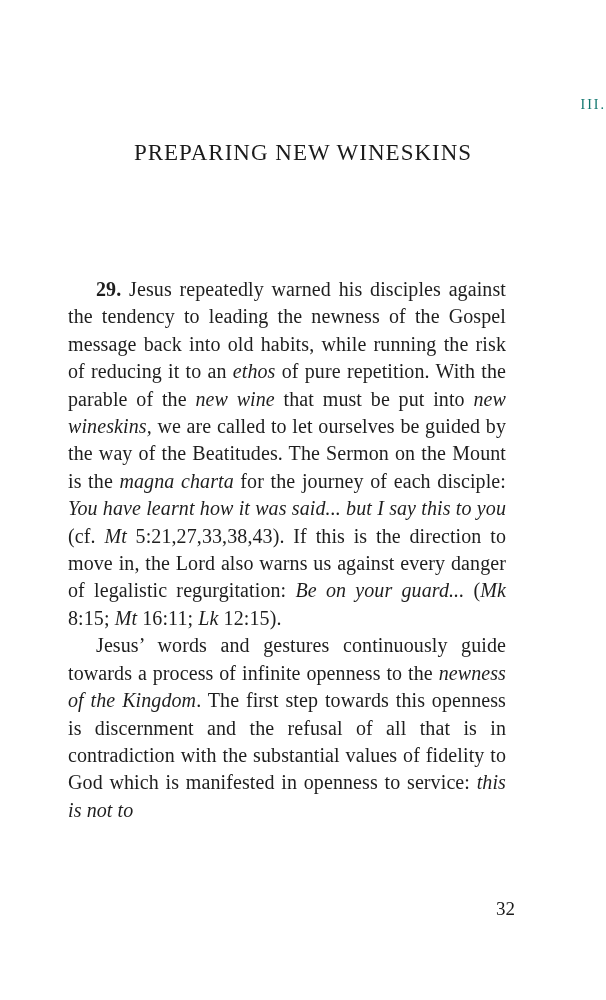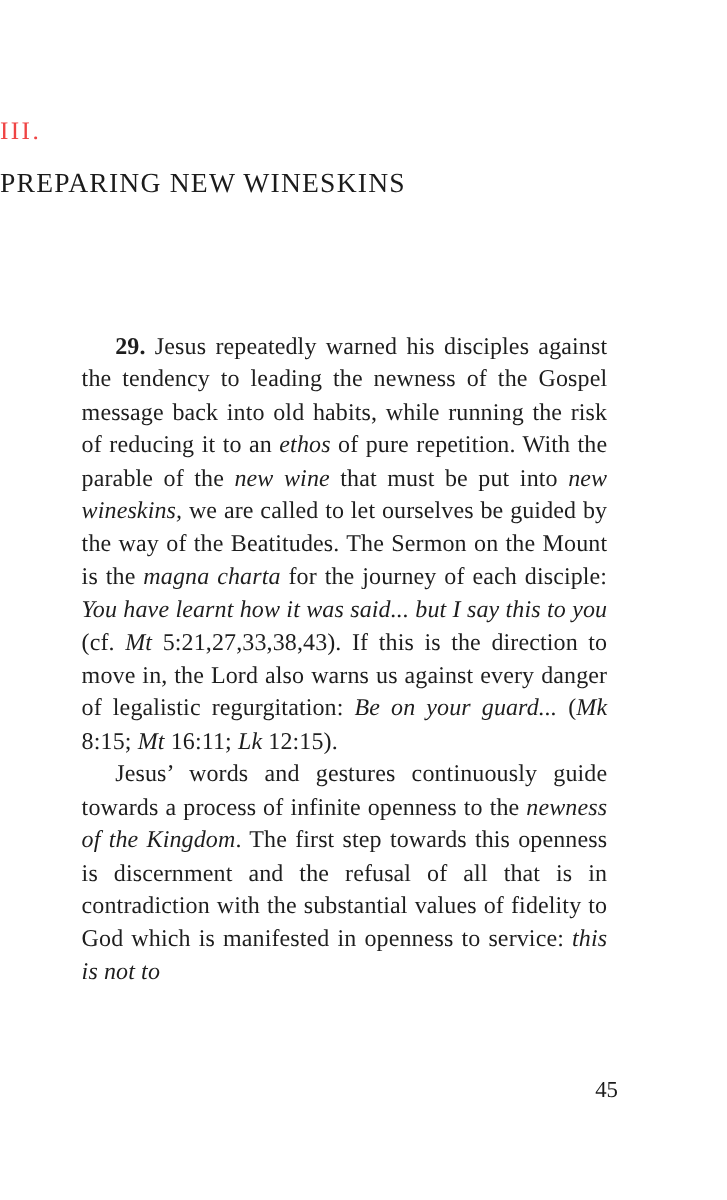--- a/index.html
+++ b/index.html
@@ -18,30 +18,31 @@
   .page {
     position: absolute;
     inset: 0;
     background: #ffffff;
   }
   .chapter-number {
     position: absolute;
     top: 97px;
     left: 0;
     right: 0;
-    text-align: left;
-    font-size: 21px;
+    text-align: right;
+    font-size: 14px;
     letter-spacing: 2px;
-    color: #ef4444;
+    color: #0f766e;
   }
   .chapter-title {
     position: absolute;
     top: 140px;
     left: 0;
     right: 0;
+    text-align: center;
     font-size: 23px;
     letter-spacing: 1px;
     color: #1b1b1b;
   }
   .body-text {
     position: absolute;
     top: 276px;
     left: 68px;
     width: 438px;
     font-size: 20px;
@@ -73,14 +74,14 @@
 </head>
 <body>
 
 <div class="page">
   <div class="chapter-number">III.</div>
   <div class="chapter-title">PREPARING NEW WINESKINS</div>
   <div class="body-text" id="body-text">
       <p><span class="bold">29.</span><span> Jesus repeatedly warned his disciples against the tendency to leading the newness of the Gospel message back into old habits, while running the risk of reducing it to an </span><span class="italic">ethos</span><span> of pure repetition. With the parable of the </span><span class="italic">new wine</span><span> that must be put into </span><span class="italic">new wineskins,</span><span> we are called to let ourselves be guided by the way of the Beatitudes. The Sermon on the Mount is the </span><span class="italic">magna charta</span><span> for the journey of each disciple: </span><span class="italic">You have learnt how it was said... but I say this to you</span><span> (cf. </span><span class="italic">Mt</span><span> 5:21,27,33,38,43). If this is the direction to move in, the Lord also warns us against every danger of legalistic regurgitation: </span><span class="italic">Be on your guard...</span><span> (</span><span class="italic">Mk</span><span> 8:15; </span><span class="italic">Mt</span><span> 16:11; </span><span class="italic">Lk</span><span> 12:15).</span></p>
       <p><span>Jesus’ words and gestures continuously guide towards a process of infinite openness to the </span><span class="italic">newness of the Kingdom</span><span>. The first step towards this openness is discernment and the refusal of all that is in contradiction with the substantial values of fidelity to God which is manifested in openness to service: </span><span class="italic">this is not to</span></p>
     </div>
-  <div class="page-number">45</div>
+  <div class="page-number">32</div>
 </div>
 
 </body></html>

